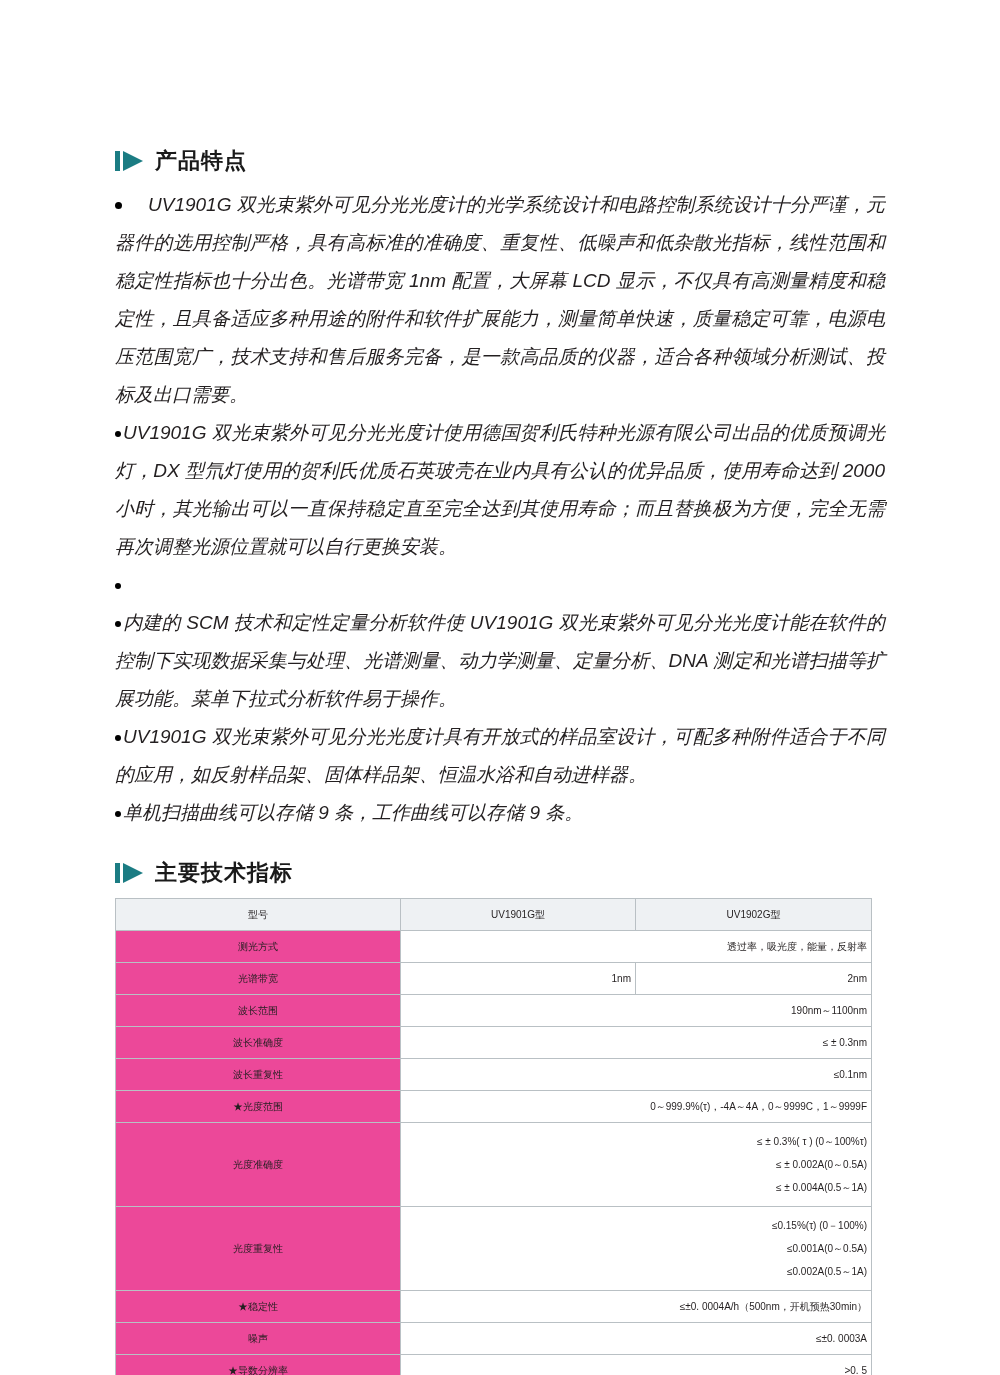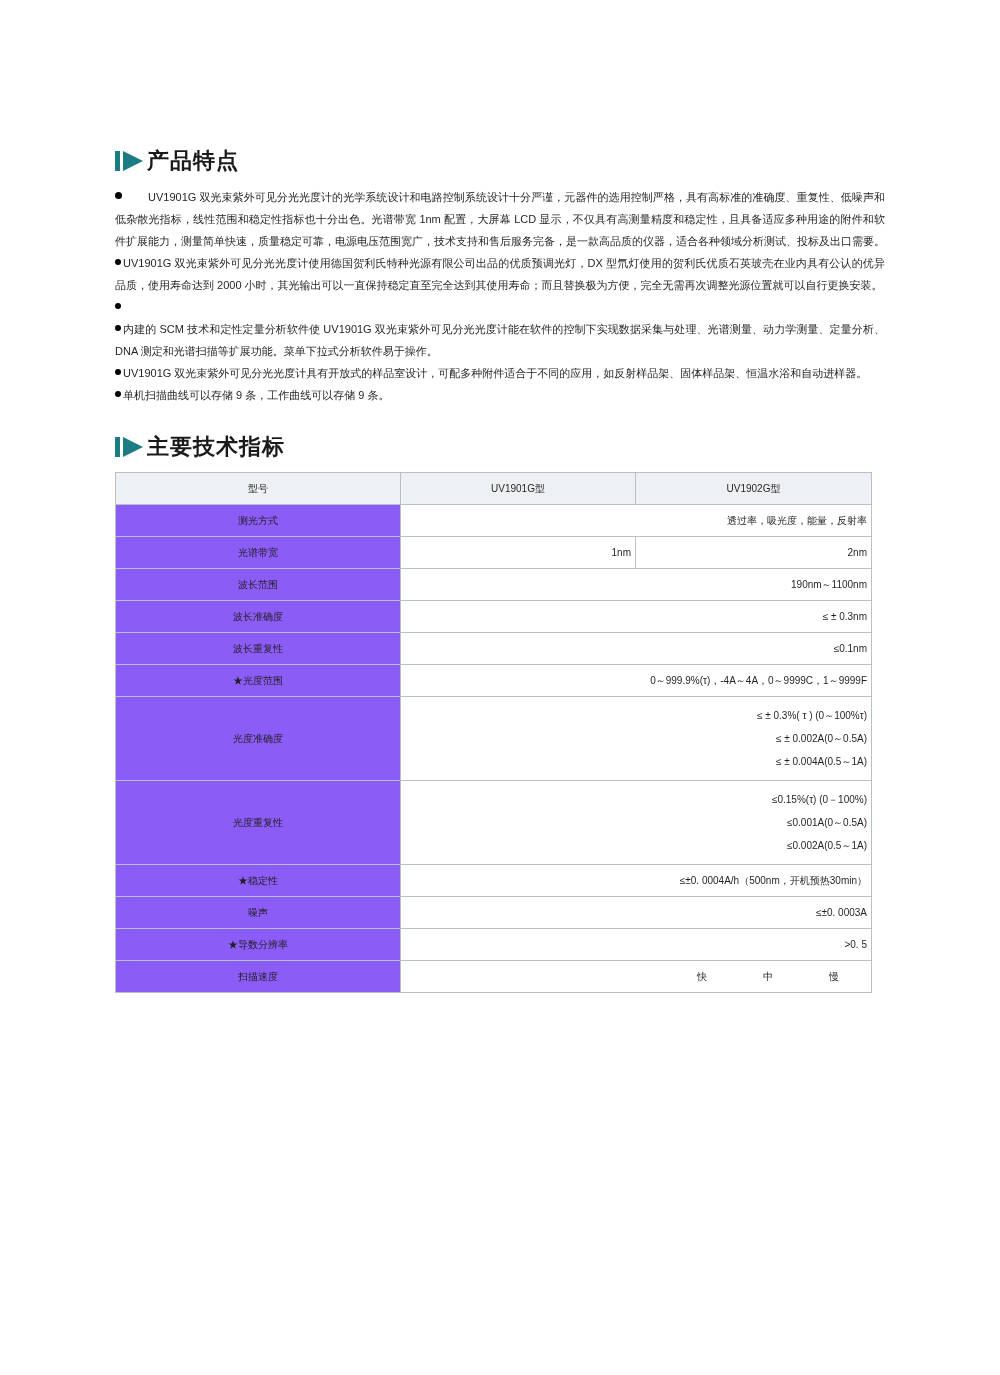--- a/index.html
+++ b/index.html
@@ -25,21 +25,21 @@
     position: absolute;
     left: 115px;
     top: 150px;
     width: 770px;
   }
 
   
   .section-head {
     display: flex;
     align-items: center;
-    gap: 2px;
+    gap: 10px;
     margin-bottom: 14px;
   }
   .tri-icon {
     width: 30px;
     height: 22px;
     display: inline-block;
     flex: 0 0 auto;
     position: relative;
   }
   .tri-icon svg { display: block; }
@@ -49,24 +49,25 @@
     letter-spacing: 1px;
     color: #1a1a1a;
     line-height: 1;
   }
 
   
   .features {
     margin: 0 0 30px 0;
     padding: 0;
     list-style: none;
-    font-size: 11px;
+    font-size: 19px;
     line-height: 2.0;
     color: #231f20;
     text-align: justify;
+    font-style: italic;
   }
   .features li {
     position: relative;
     padding-left: 0;
     margin-bottom: 0;
   }
   .feat-first {
     text-indent: 0;
   }
   .bullet {
@@ -99,21 +100,21 @@
   table.spec td {
     border: 1px solid #b9c0c4;
     font-size: 10px;
     color: #231f20;
     text-align: center;
     vertical-align: middle;
     padding: 7px 4px;
     line-height: 1.7;
   }
   table.spec td.label {
-    background: #8b5cf6;
+    background: #ec4899;
     width: 285px;
   }
   table.spec tr.head td {
     background: #eef1f3;
   }
   table.spec td.val {
     background: #ffffff;
     text-align: right;
   }
   .multi-line div { padding: 3px 0; }

